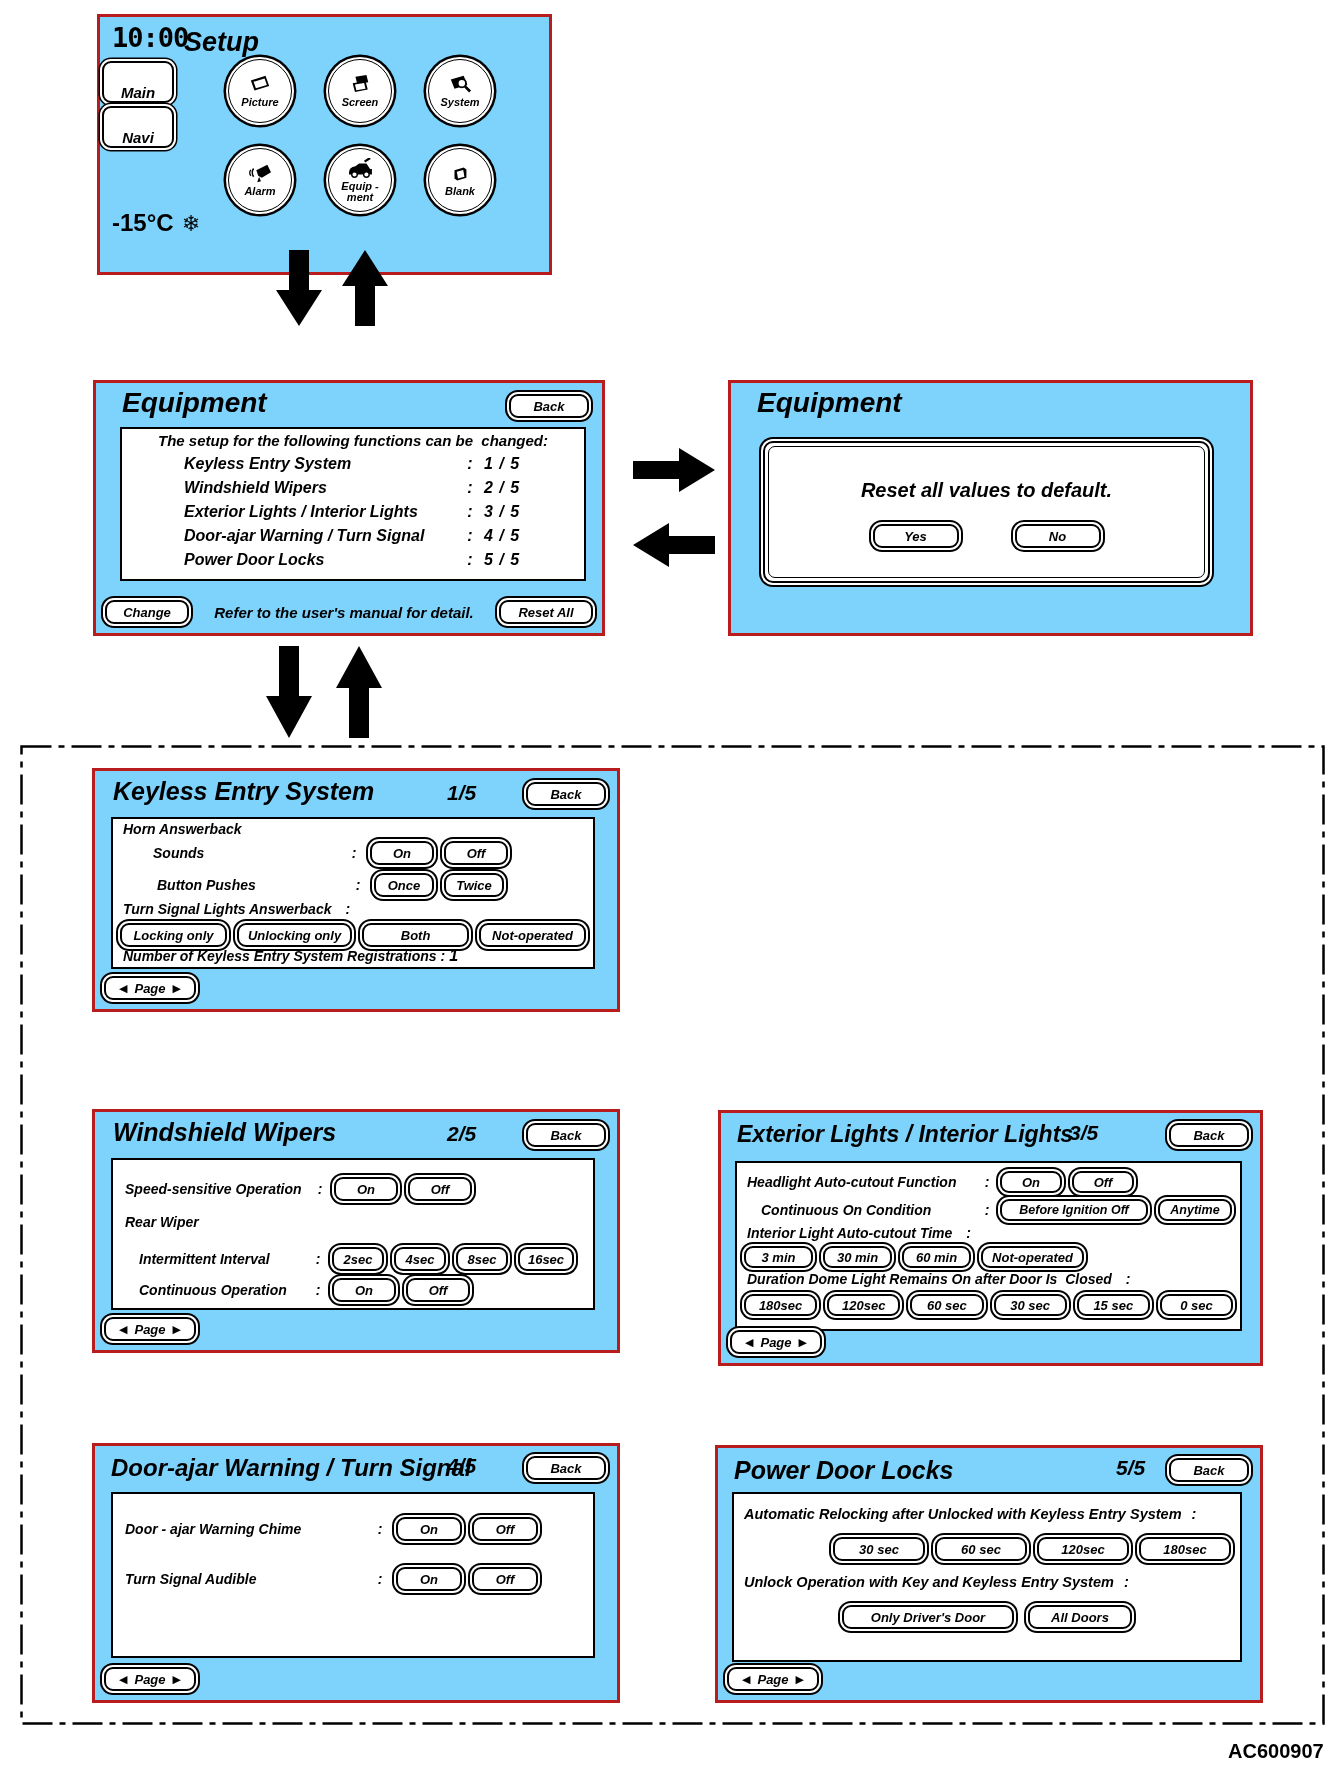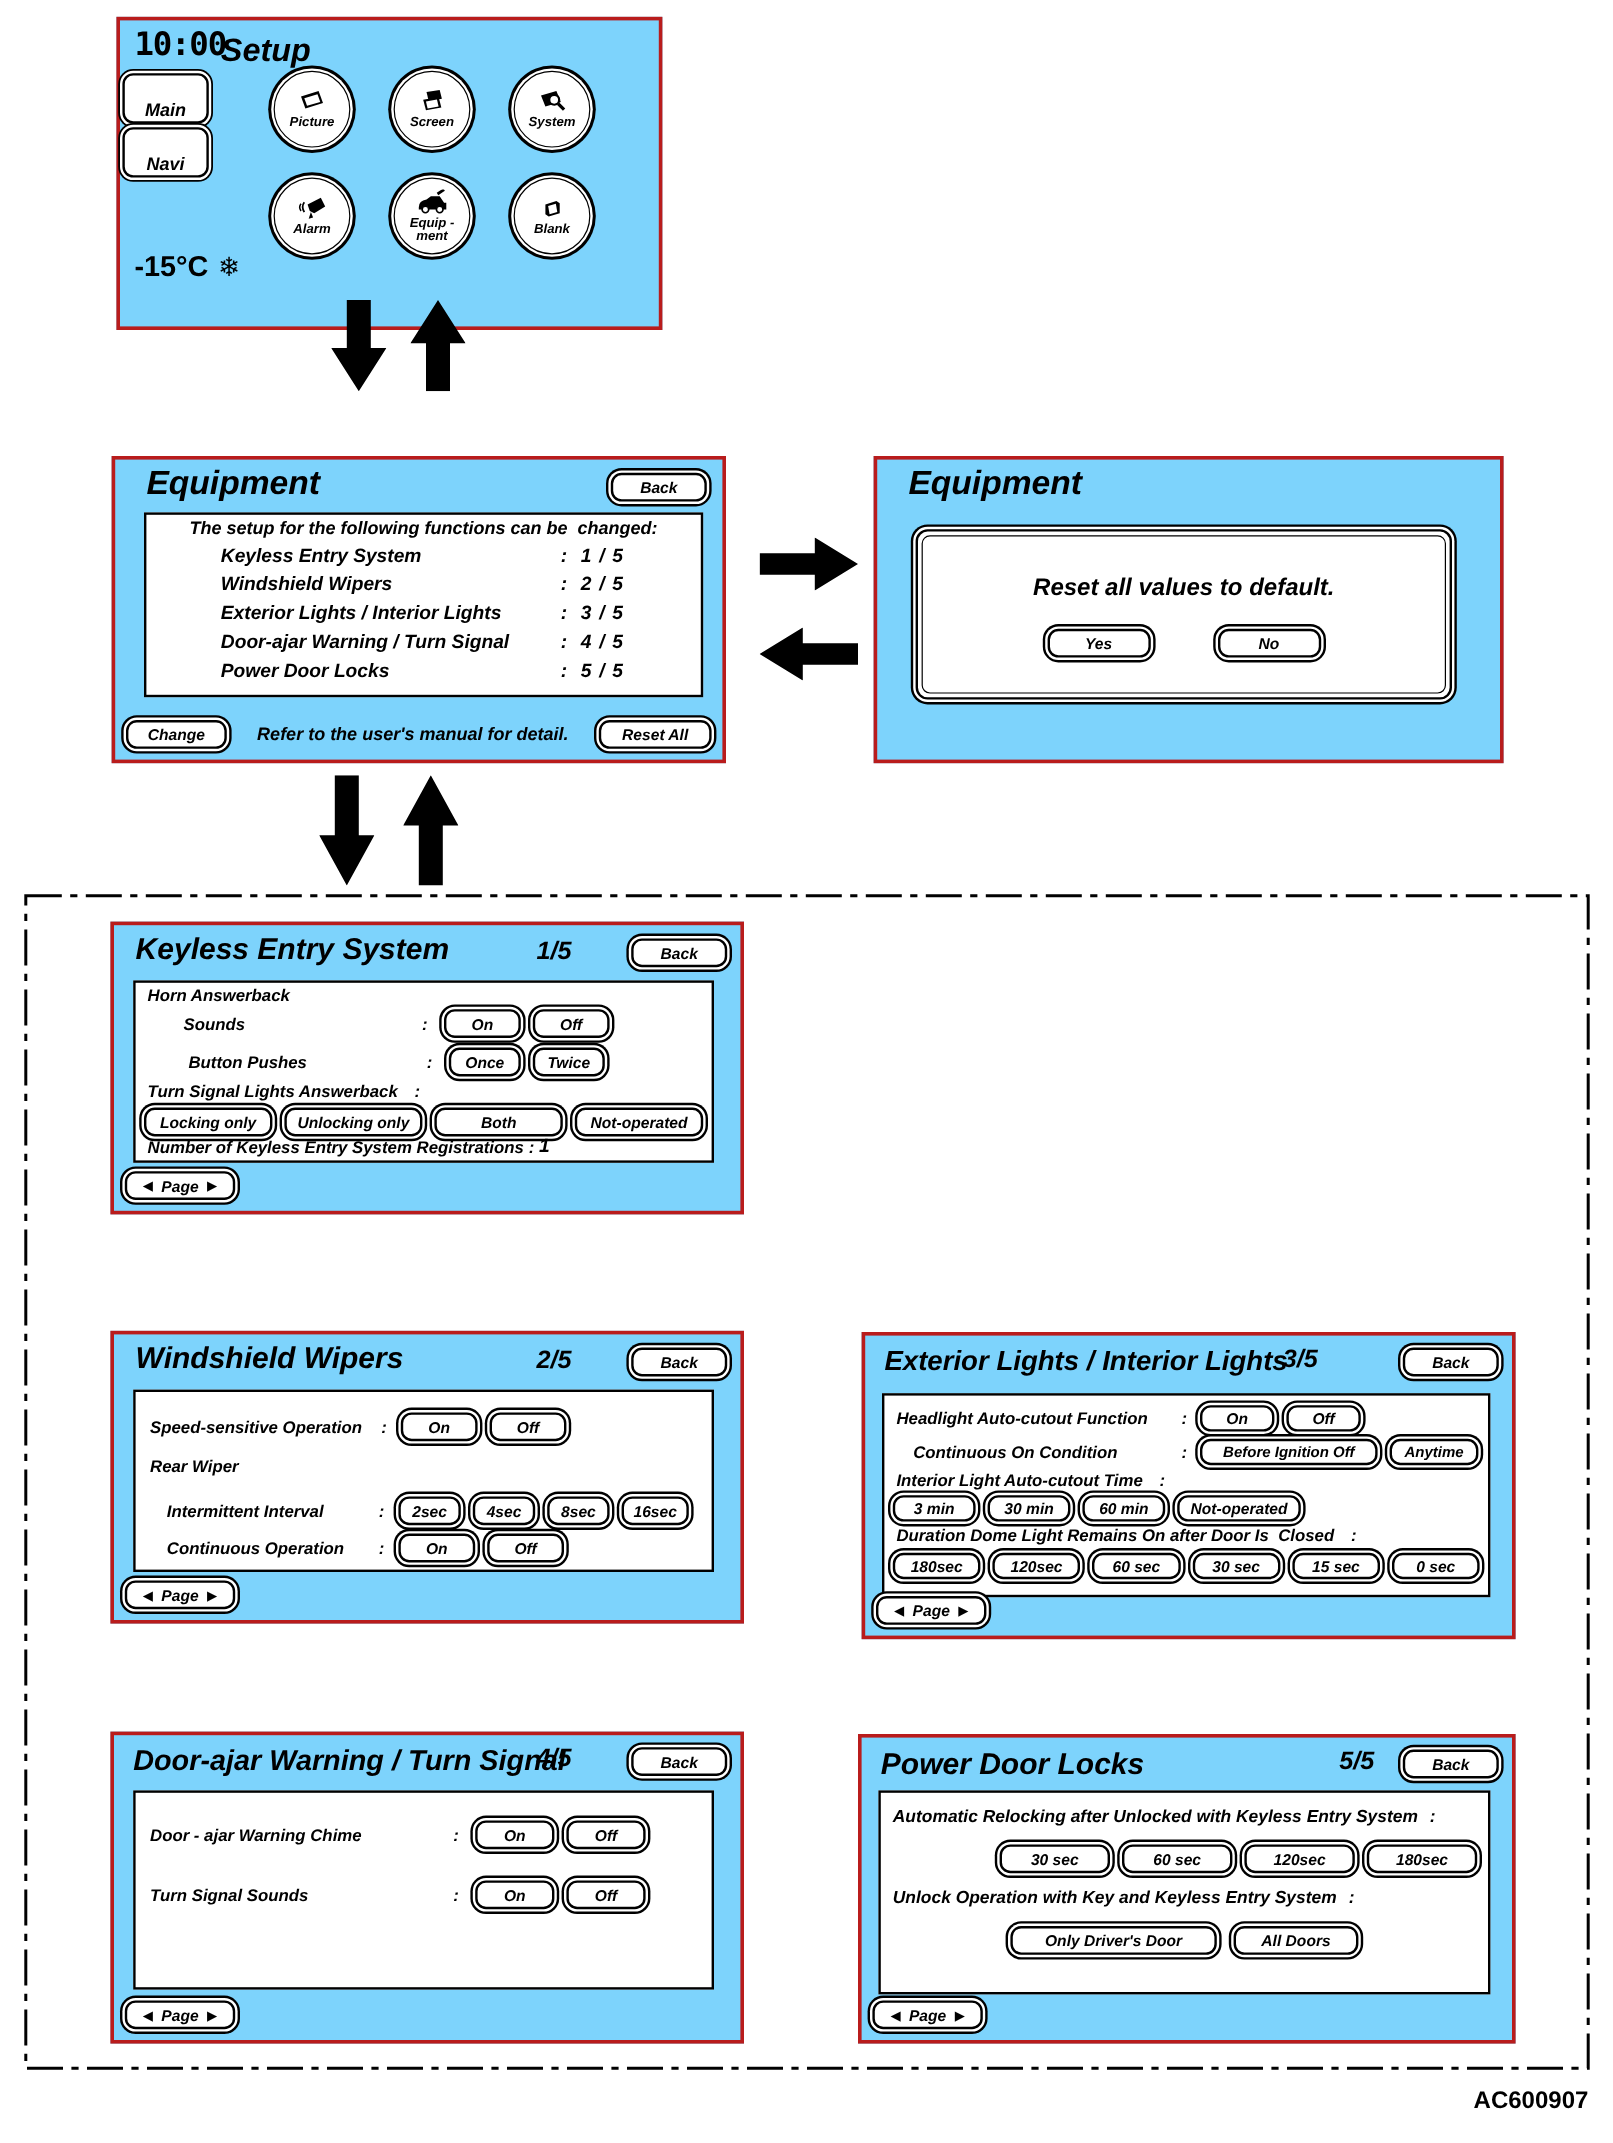--- a/index.html
+++ b/index.html
@@ -321,21 +321,21 @@
     <span class="btn abs" style="right:6px;top:5px;width:58px;">Back</span>
 
     <div class="inbox" style="left:16px;top:46px;width:480px;height:162px;">
       <div class="row" style="left:12px;top:18px;right:30px;font-size:14px;">
         <span style="width:244px;">Door - ajar Warning Chime</span>
         <span style="width:22px;text-align:center;">:</span>
         <span class="btn" style="width:44px;">On</span>
         <span class="btn" style="width:44px;">Off</span>
       </div>
       <div class="row" style="left:12px;top:68px;right:30px;font-size:14px;">
-        <span style="width:244px;">Turn Signal Sounds</span>
+        <span style="width:244px;">Turn Signal Audible</span>
         <span style="width:22px;text-align:center;">:</span>
         <span class="btn" style="width:44px;">On</span>
         <span class="btn" style="width:44px;">Off</span>
       </div>
     </div>
 
     <span class="btn pgbtn abs" style="left:4px;bottom:4px;">
       <span class="tri">◀</span>
       <span>Page</span>
       <span class="tri">▶</span>

